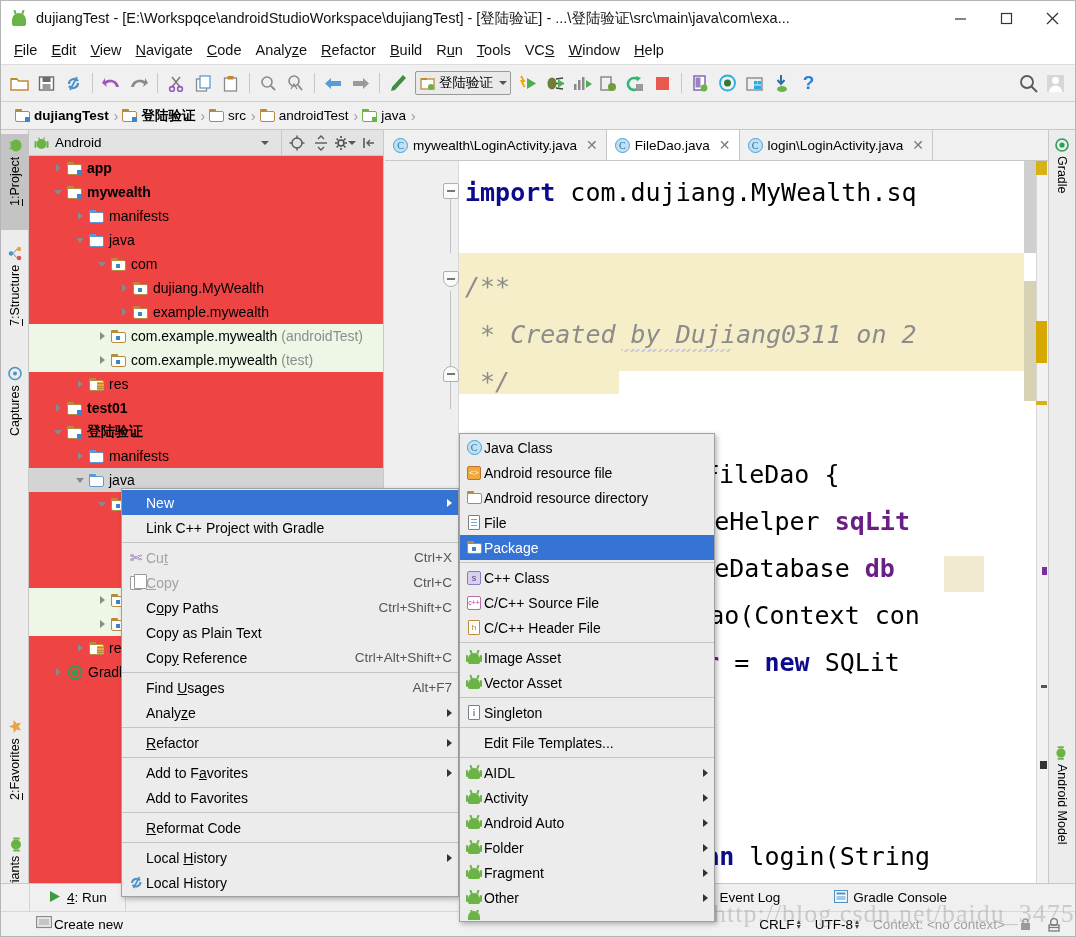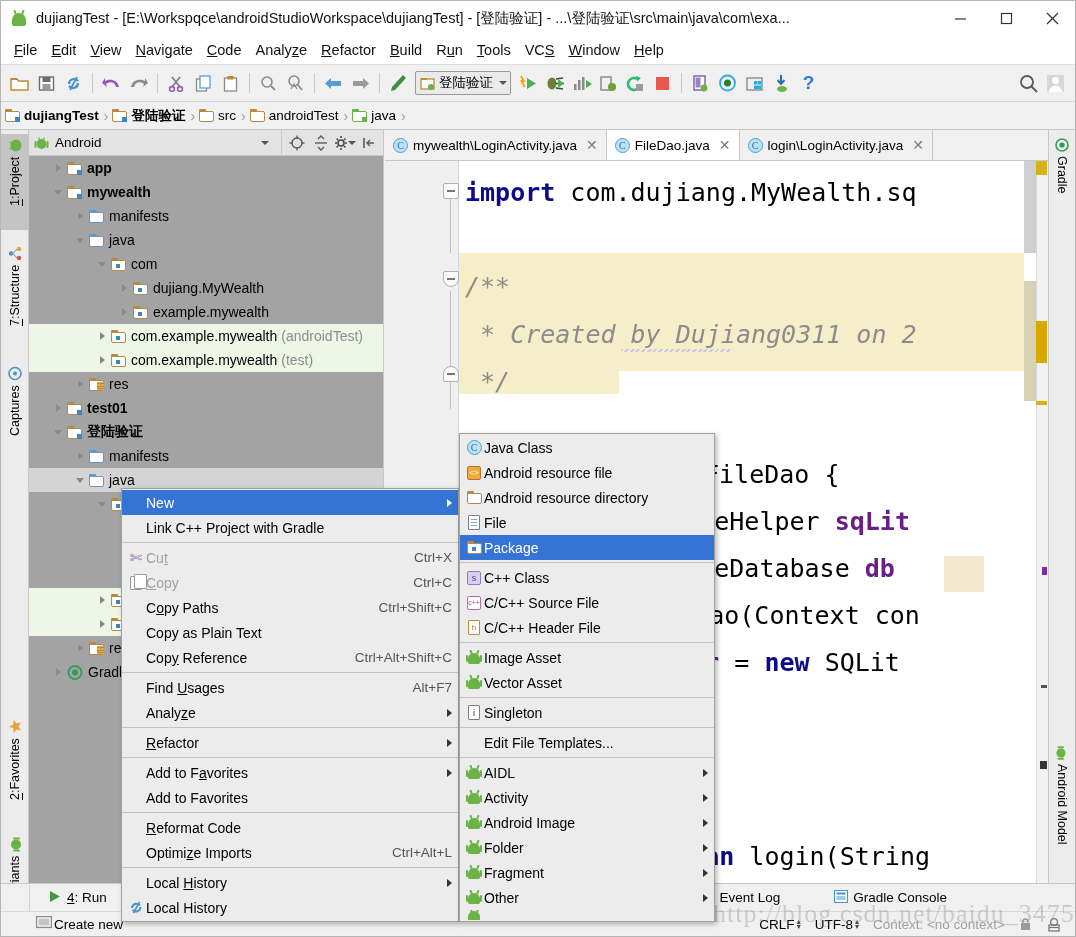--- a/index.html
+++ b/index.html
@@ -79,21 +79,21 @@
   .runcfg-label { font-size: 13.5px; white-space: nowrap; }
   .caret-dn {
     width: 0; height: 0; border-left: 4px solid transparent; border-right: 4px solid transparent;
     border-top: 4px solid #555; margin-left: 3px;
   }
   .toolbar-right { margin-left: auto; display: flex; align-items: center; padding-right: 6px; }
 
   
   .breadcrumb {
     position: absolute; left: 0; top: 101px; width: 1074px; height: 28px;
-    background: #f0f0f0; display: flex; align-items: center; padding-left: 4px;
+    background: #f0f0f0; display: flex; align-items: center; padding-left: 14px;
     border-bottom: 1px solid #c8c8c8;
   }
   .crumb { display: flex; align-items: center; gap: 4px; padding-right: 3px; }
   .crumb-text { font-size: 13.5px; white-space: nowrap; }
   .crumb-text.bold { font-weight: bold; }
   .crumb-sep { color: #9a9a9a; font-size: 14px; margin: 0 4px 0 2px; }
 
   
   .fold { width: 15px; height: 13px; position: relative; flex: none; }
   .fold .body {
@@ -130,21 +130,21 @@
     display: flex; align-items: center; justify-content: flex-end;
     padding-bottom: 4px; gap: 4px;
   }
   .vtab.sel { background: #c4c4c4; }
   .vtab .u { text-decoration: underline; }
   .vicon { width: 15px; height: 15px; transform: rotate(90deg); flex: none; }
 
   
   .projpanel {
     position: absolute; left: 28px; top: 129px; width: 355px; height: 753px;
-    background: #a3a3a3; border-right: 1px solid #c8c8c8;
+    background: #ef4444; border-right: 1px solid #c8c8c8;
   }
   .proj-header {
     height: 26px; background: #e3e3e3; display: flex; align-items: center;
     border-bottom: 1px solid #c8c8c8; padding-left: 5px; gap: 6px;
   }
   .proj-header .hl { font-size: 13.5px; }
   .ph-caret { margin-left: auto; }
   .ph-btns { display: flex; align-items: center; gap: 2px; padding-right: 3px;
              border-left: 1px solid #c8c8c8; margin-left: 6px; padding-left: 4px; height: 26px; }
   .ph-btn { width: 22px; height: 22px; display: flex; align-items: center; justify-content: center; }
@@ -1144,25 +1144,20 @@
       <span class="micon"></span>
       <span class="mlabel">Add to Favorites</span>
       <span class="mkey"></span>
     </div>
     <div class="msep"></div>
     <div class="mrow">
       <span class="micon"></span>
       <span class="mlabel"><span class="u">R</span>eformat Code</span>
       <span class="mkey"></span>
     </div>
-    <div class="mrow">
-      <span class="micon"></span>
-      <span class="mlabel">Optimi<span class="u">z</span>e Imports</span>
-      <span class="mkey">Ctrl+Alt+L</span>
-    </div>
     <div class="msep"></div>
     <div class="mrow">
       <span class="micon"></span>
       <span class="mlabel">Local <span class="u">H</span>istory</span>
       <span class="marrow"></span>
     </div>
     <div class="mrow">
       <span class="micon i-sync">
         <svg width="15" height="15">
             <path d="M3 8 a4.5 4.5 0 0 1 8-2.6" fill="none" stroke="#4b93c8" stroke-width="2"></path>
@@ -1288,21 +1283,21 @@
       <span class="marrow"></span>
     </div>
     <div class="mrow">
       <span class="micon">
           <span class="i-droid">
             <span class="l1"></span>
             <span class="h"></span>
             <span class="l2"></span>
           </span>
         </span>
-      <span class="mlabel">Android Image</span>
+      <span class="mlabel">Android Auto</span>
       <span class="marrow"></span>
     </div>
     <div class="mrow">
       <span class="micon">
           <span class="i-droid">
             <span class="l1"></span>
             <span class="h"></span>
             <span class="l2"></span>
           </span>
         </span>

